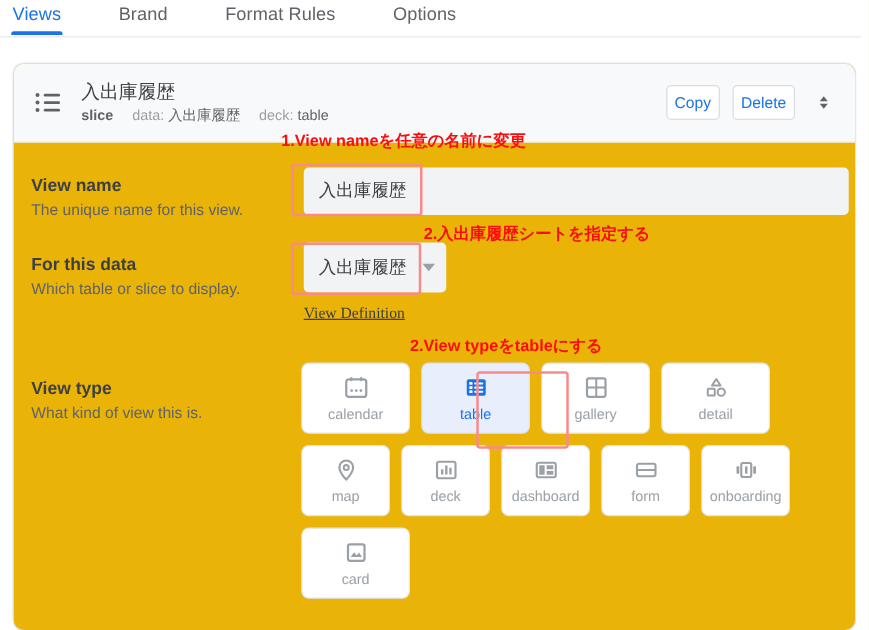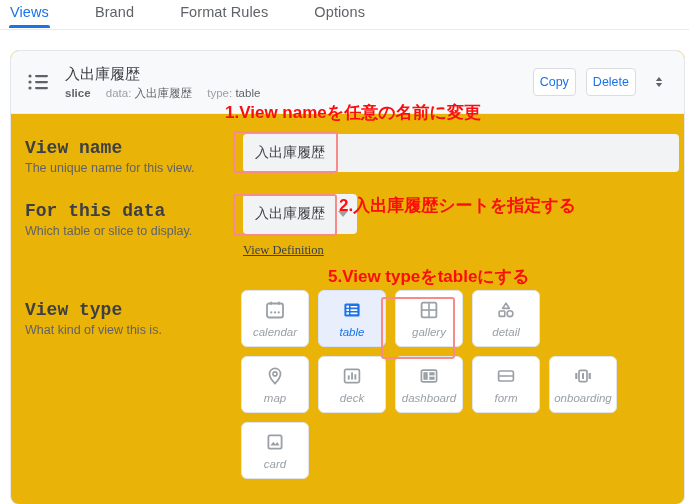--- a/index.html
+++ b/index.html
@@ -123,25 +123,24 @@
   .card-body { position: relative; padding: 0; }
 
   
   .row { position: absolute; left: 0; right: 0; }
   .row-label {
     position: absolute;
     left: 14px;
     width: 210px;
   }
   .row-label .t {
-    font-size: 18px;
+    font-size: 14px;
     font-weight: bold;
     color: #3c4043;
     line-height: 17px;
-    font-family: Liberation Mono, monospace;
   }
   .row-label .d {
     font-size: 12.5px;
     color: #5f6368;
     line-height: 17px;
     margin-top: 3px;
   }
   .row-control { position: absolute; left: 232px; }
 
   
@@ -193,33 +192,32 @@
 
   
   .tiles {
     position: absolute;
     left: 230px;
     top: 0;
     width: 400px;
   }
   .tile-row { display: flex; margin-bottom: 9px; }
   .tile {
-    width: 68px;
+    width: 87px;
     height: 57px;
     margin-right: 9px;
     border: 1px solid #e2e5e8;
     border-radius: 6px;
     background: #ffffff;
     display: flex;
     flex-direction: column;
     align-items: center;
     justify-content: center;
     cursor: pointer;
     box-sizing: border-box;
-    font-style: italic;
   }
   .tile .glyph {
     width: 22px;
     height: 22px;
     display: flex;
     align-items: center;
     justify-content: center;
     margin-bottom: 5px;
   }
   .tile .tname {
@@ -230,21 +228,21 @@
   .tile.selected {
     background: #e8eefc;
     border-color: #d7e2fb;
   }
   .tile.selected .tname { color: #1a73e8; }
 
   
   .annot {
     position: absolute;
     color: #fb0d0d;
-    font-size: 17px;
+    font-size: 13px;
     font-weight: bold;
     white-space: nowrap;
     line-height: 20px;
   }
   .redbox {
     position: absolute;
     border: 2px solid #f88a8a;
     border-radius: 3px;
     box-sizing: border-box;
     pointer-events: none;
@@ -274,21 +272,21 @@
         <rect x="8" y="16" width="13" height="2.2" rx="1.1" fill="#5f6368"></rect>
       </svg>
     </span>
 
     <div class="header-texts">
       <div class="header-title">入出庫履歴</div>
       <div class="header-sub">
         <span class="owner">slice</span>
         <span class="kv"><span>data:</span>
           <span class="val">入出庫履歴</span></span>
-        <span class="kv"><span>type:</span>
+        <span class="kv"><span>deck:</span>
           <span class="val">table</span></span>
       </div>
     </div>
 
     <button class="hdr-btn">Copy</button>
     <button class="hdr-btn">Delete</button>
     <span class="expand-icon">
       <svg width="18" height="22" viewBox="0 0 18 22">
         <path d="M9 6 L12.2 10 L5.8 10 Z" fill="#5f6368"></path>
         <path d="M9 16 L12.2 12 L5.8 12 Z" fill="#5f6368"></path>
@@ -454,18 +452,18 @@
           </div>
         </div>
 
       </div>
     </div>
 
   </div>
 </div>
 
 <div class="annot" style="left:225px; top:103px;">1.View nameを任意の名前に変更</div>
-<div class="annot" style="left:339px; top:196px;">2.入出庫履歴シートを指定する</div>
-<div class="annot" style="left:328px; top:267px;">5.View typeをtableにする</div>
+<div class="annot" style="left:339px; top:177px;">2.入出庫履歴シートを指定する</div>
+<div class="annot" style="left:328px; top:267px;">2.View typeをtableにする</div>
 
 <div class="redbox" style="left:233px; top:131px; width:105px; height:42px;"></div>
 <div class="redbox" style="left:233px; top:194px; width:104px; height:42px;"></div>
 <div class="redbox" style="left:381px; top:297px; width:74px; height:62px;"></div>
 
 </body></html>

